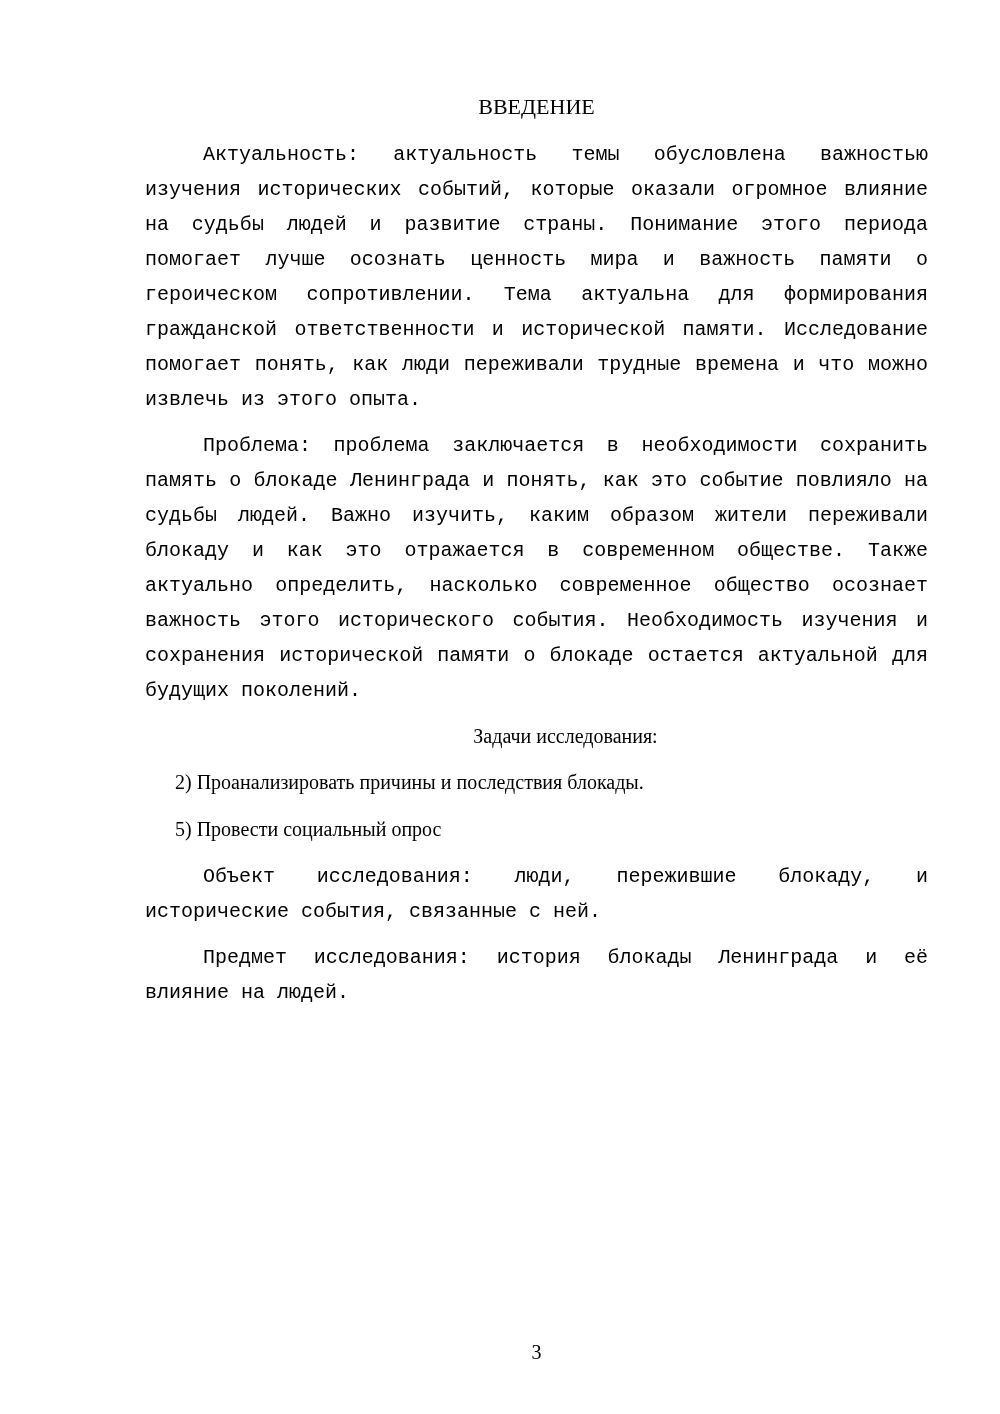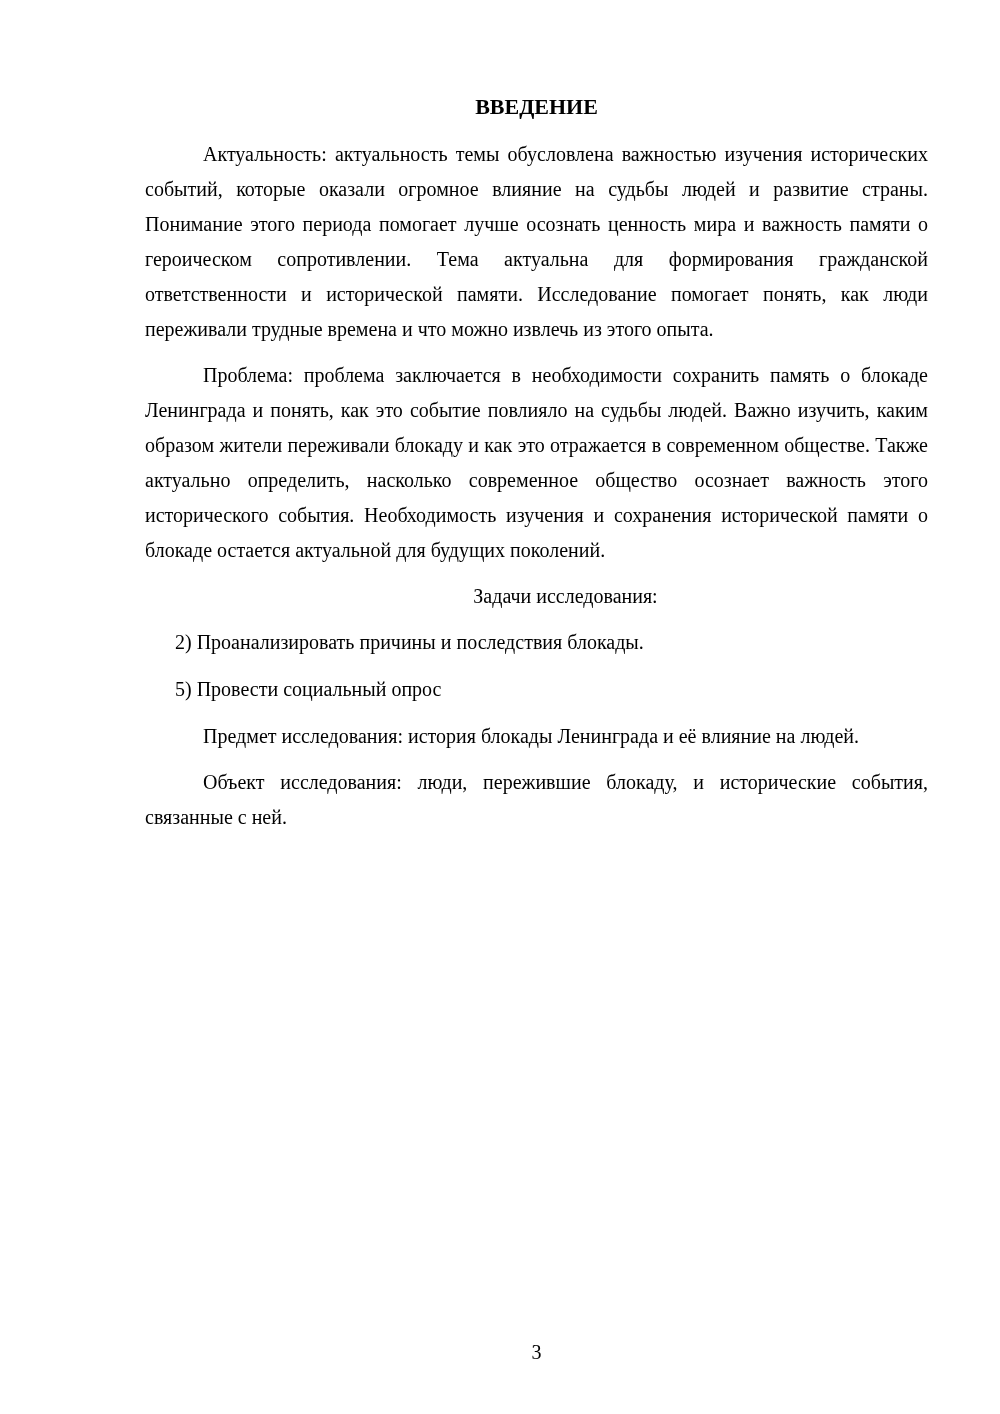--- a/index.html
+++ b/index.html
@@ -16,29 +16,30 @@
     color: #000000;
     font-family: "Liberation Serif", "DejaVu Serif", serif;
     box-sizing: border-box;
     padding: 92px 72px 0 145px;
     overflow: hidden;
   }
   .doc-title {
     margin: 0 0 15px 0;
     text-align: center;
     font-size: 22px;
-    font-weight: bold;
+    font-weight: normal;
     line-height: 30px;
   }
   .para {
     margin: 0 0 11px 0;
     font-size: 20px;
     line-height: 35px;
     text-align: justify;
     text-indent: 58px;
+    font-family: Liberation Mono, monospace;
   }
   .tasks-heading {
     margin: 0 0 11px 0;
     font-size: 20px;
     line-height: 35px;
     text-align: center;
     text-indent: 58px;
   }
   .task {
     margin: 0 0 12px 0;
@@ -71,19 +72,19 @@
 
   <p class="tasks-heading">Задачи исследования:</p>
 
 
   <p class="task">2) Проанализировать причины и последствия блокады.</p>
 
 
   <p class="task">5) Провести социальный опрос</p>
 
 
+  <p class="para">Объект исследования: люди, пережившие блокаду, и исторические события, связанные с ней.</p>
+
   <p class="para">Предмет исследования: история блокады Ленинграда и её влияние на людей.</p>
-
-  <p class="para">Объект исследования: люди, пережившие блокаду, и исторические события, связанные с ней.</p>
 
   <div class="page-number">3</div>
 
 </main>
 
 </body></html>

